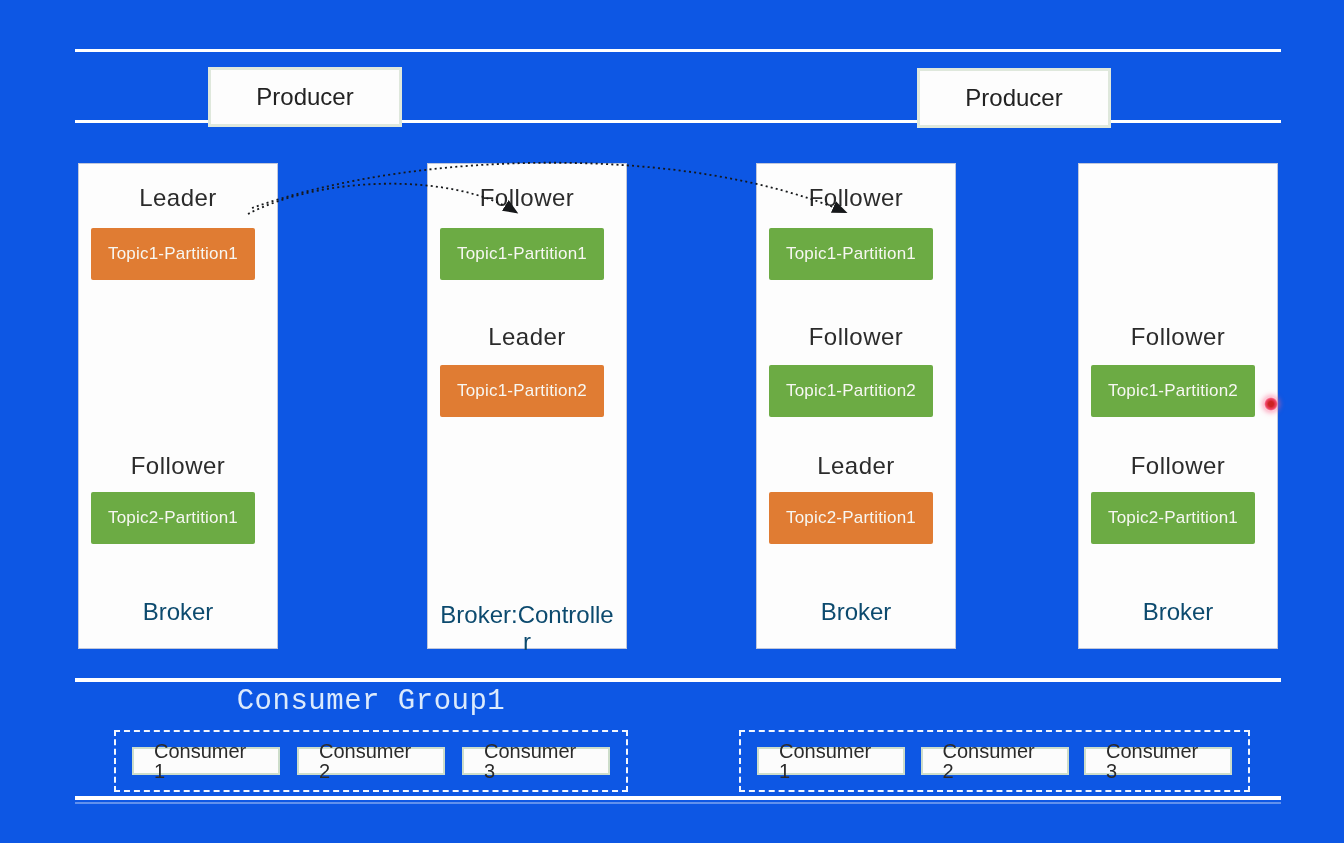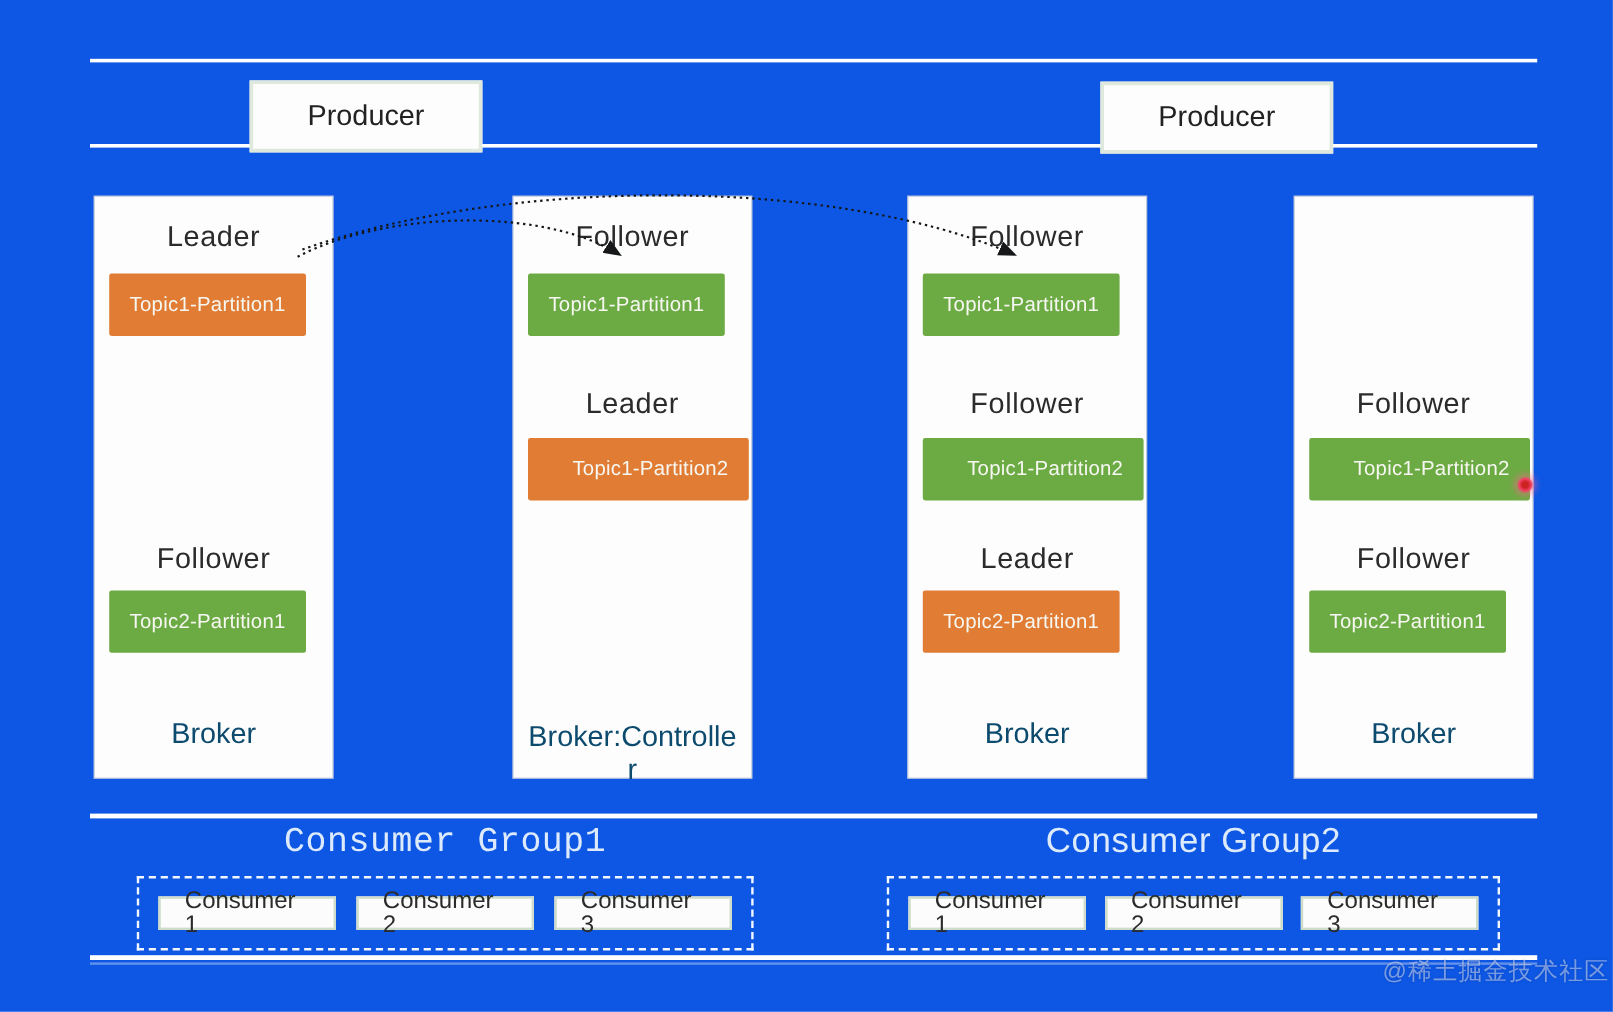--- a/index.html
+++ b/index.html
@@ -47,21 +47,21 @@
   .role.r1 { top:20px; }
   .role.r2 { top:159px; }
   .role.r3 { top:288px; }
 
   .partition {
     position:absolute; left:12px; width:164px; height:52px;
     border-radius:2px; display:flex; align-items:center; justify-content:center;
     color:#f7f7f2; font-weight:normal; font-size:17px; letter-spacing:0.2px;
   }
   .partition.s1 { top:64px; }
-  .partition.s2 { top:201px;padding-left:20px; }
+  .partition.s2 { top:201px; }
   .partition.s3 { top:328px; }
   .partition.orange { background: var(--orange, #e07c33); }
   .partition.green  { background: var(--green, #6cab44); }
 
   .broker-footer {
     position:absolute; left:12px; right:12px; top:434px; text-align:center;
     font-size:24px; color:#0c4a6e; line-height:27px; overflow-wrap:break-word;
   }
   .broker.b2 .broker-footer { top:437px; }
 
@@ -156,21 +156,20 @@
         <path d="M0,0 L8.5,3.5 L0,7 z" fill="#16181a"></path>
       </marker>
     </defs>
     <path class="dotted" d="M248,214 C320,176 452,172 516,212" marker-end="url(#arrowhead)"></path>
     <path class="dotted" d="M252,208 C420,148 692,146 845,212" marker-end="url(#arrowhead)"></path>
   </svg>
 
   <div class="hline h-mid"></div>
 
   <div class="gtitle g1">Consumer Group1</div>
-  <div class="gtitle g2">Consumer Group2</div>
 
   <div class="cgroup g1">
     <div class="consumer">
       <span class="wrap">Consumer 1</span>
     </div>
     <div class="consumer">
       <span class="wrap">Consumer 2</span>
     </div>
     <div class="consumer">
       <span class="wrap">Consumer 3</span>
@@ -187,14 +186,13 @@
     <div class="consumer">
       <span class="wrap">Consumer 3</span>
     </div>
   </div>
 
   <div class="hline h-bottom"></div>
   <div class="hline h-bottom-faint"></div>
 
   <div class="laser"></div>
 
-  <div class="watermark">@稀土掘金技术社区</div>
 </div>
 
 </body></html>

